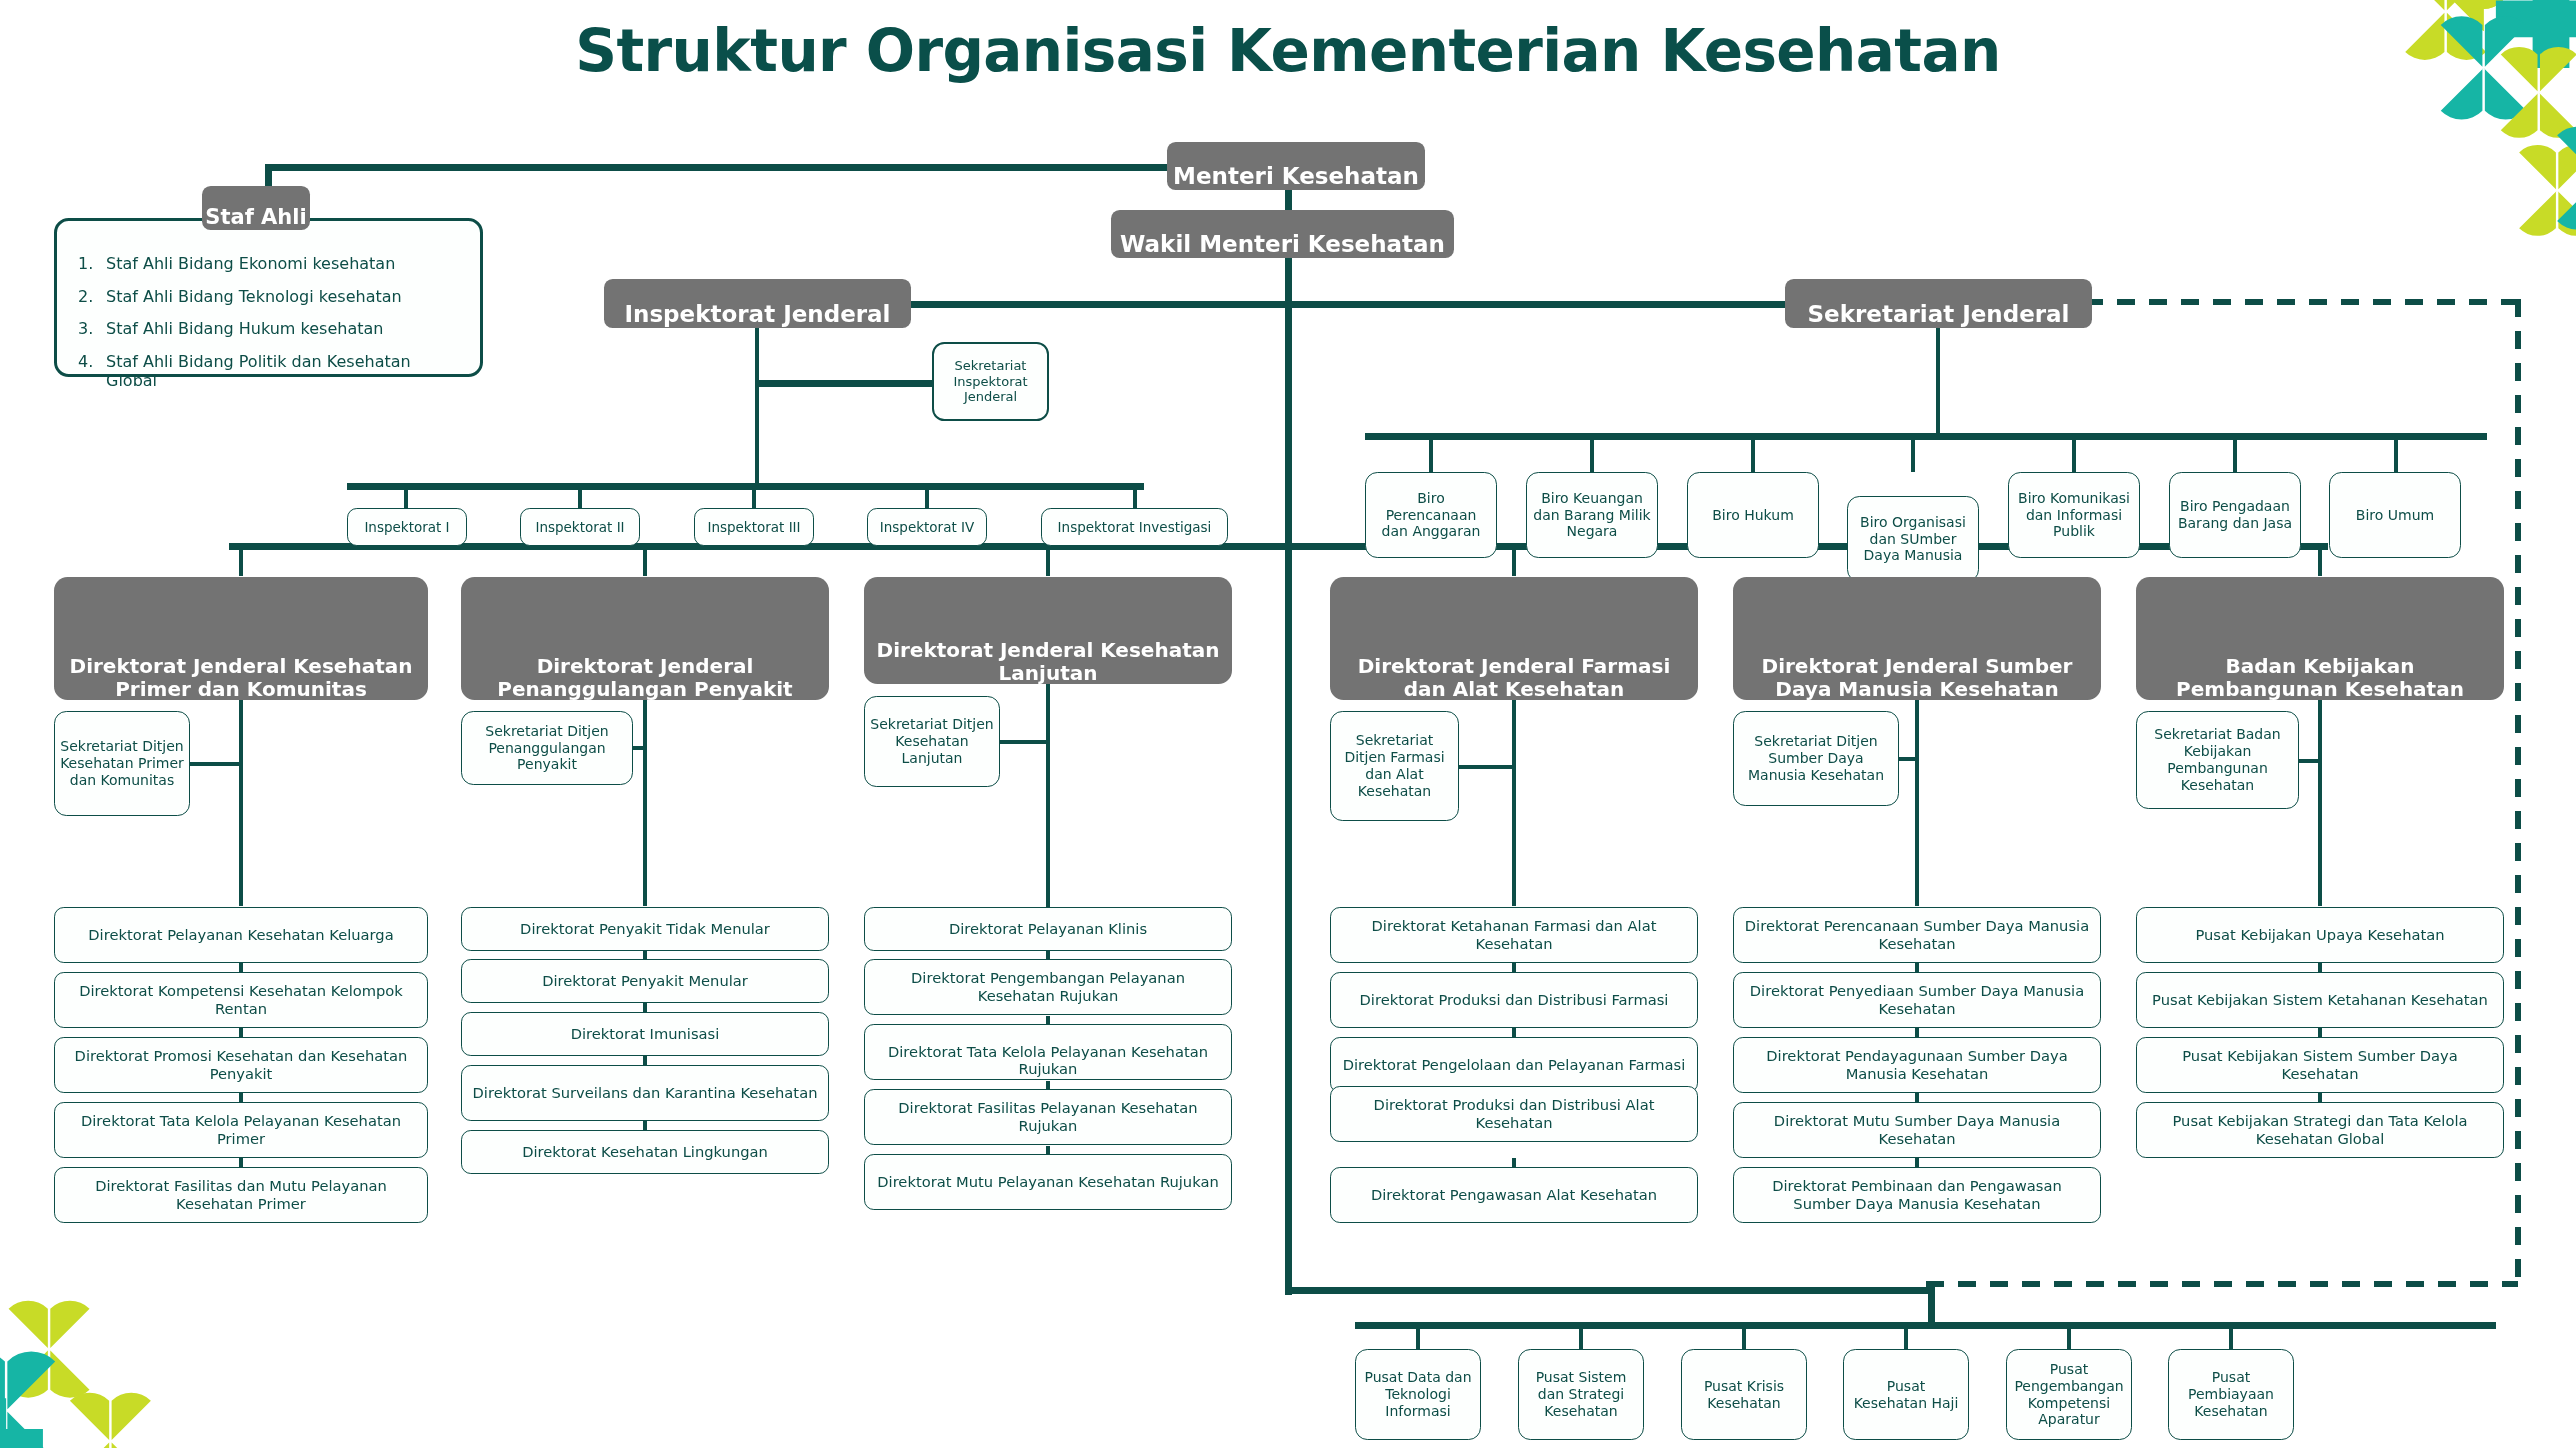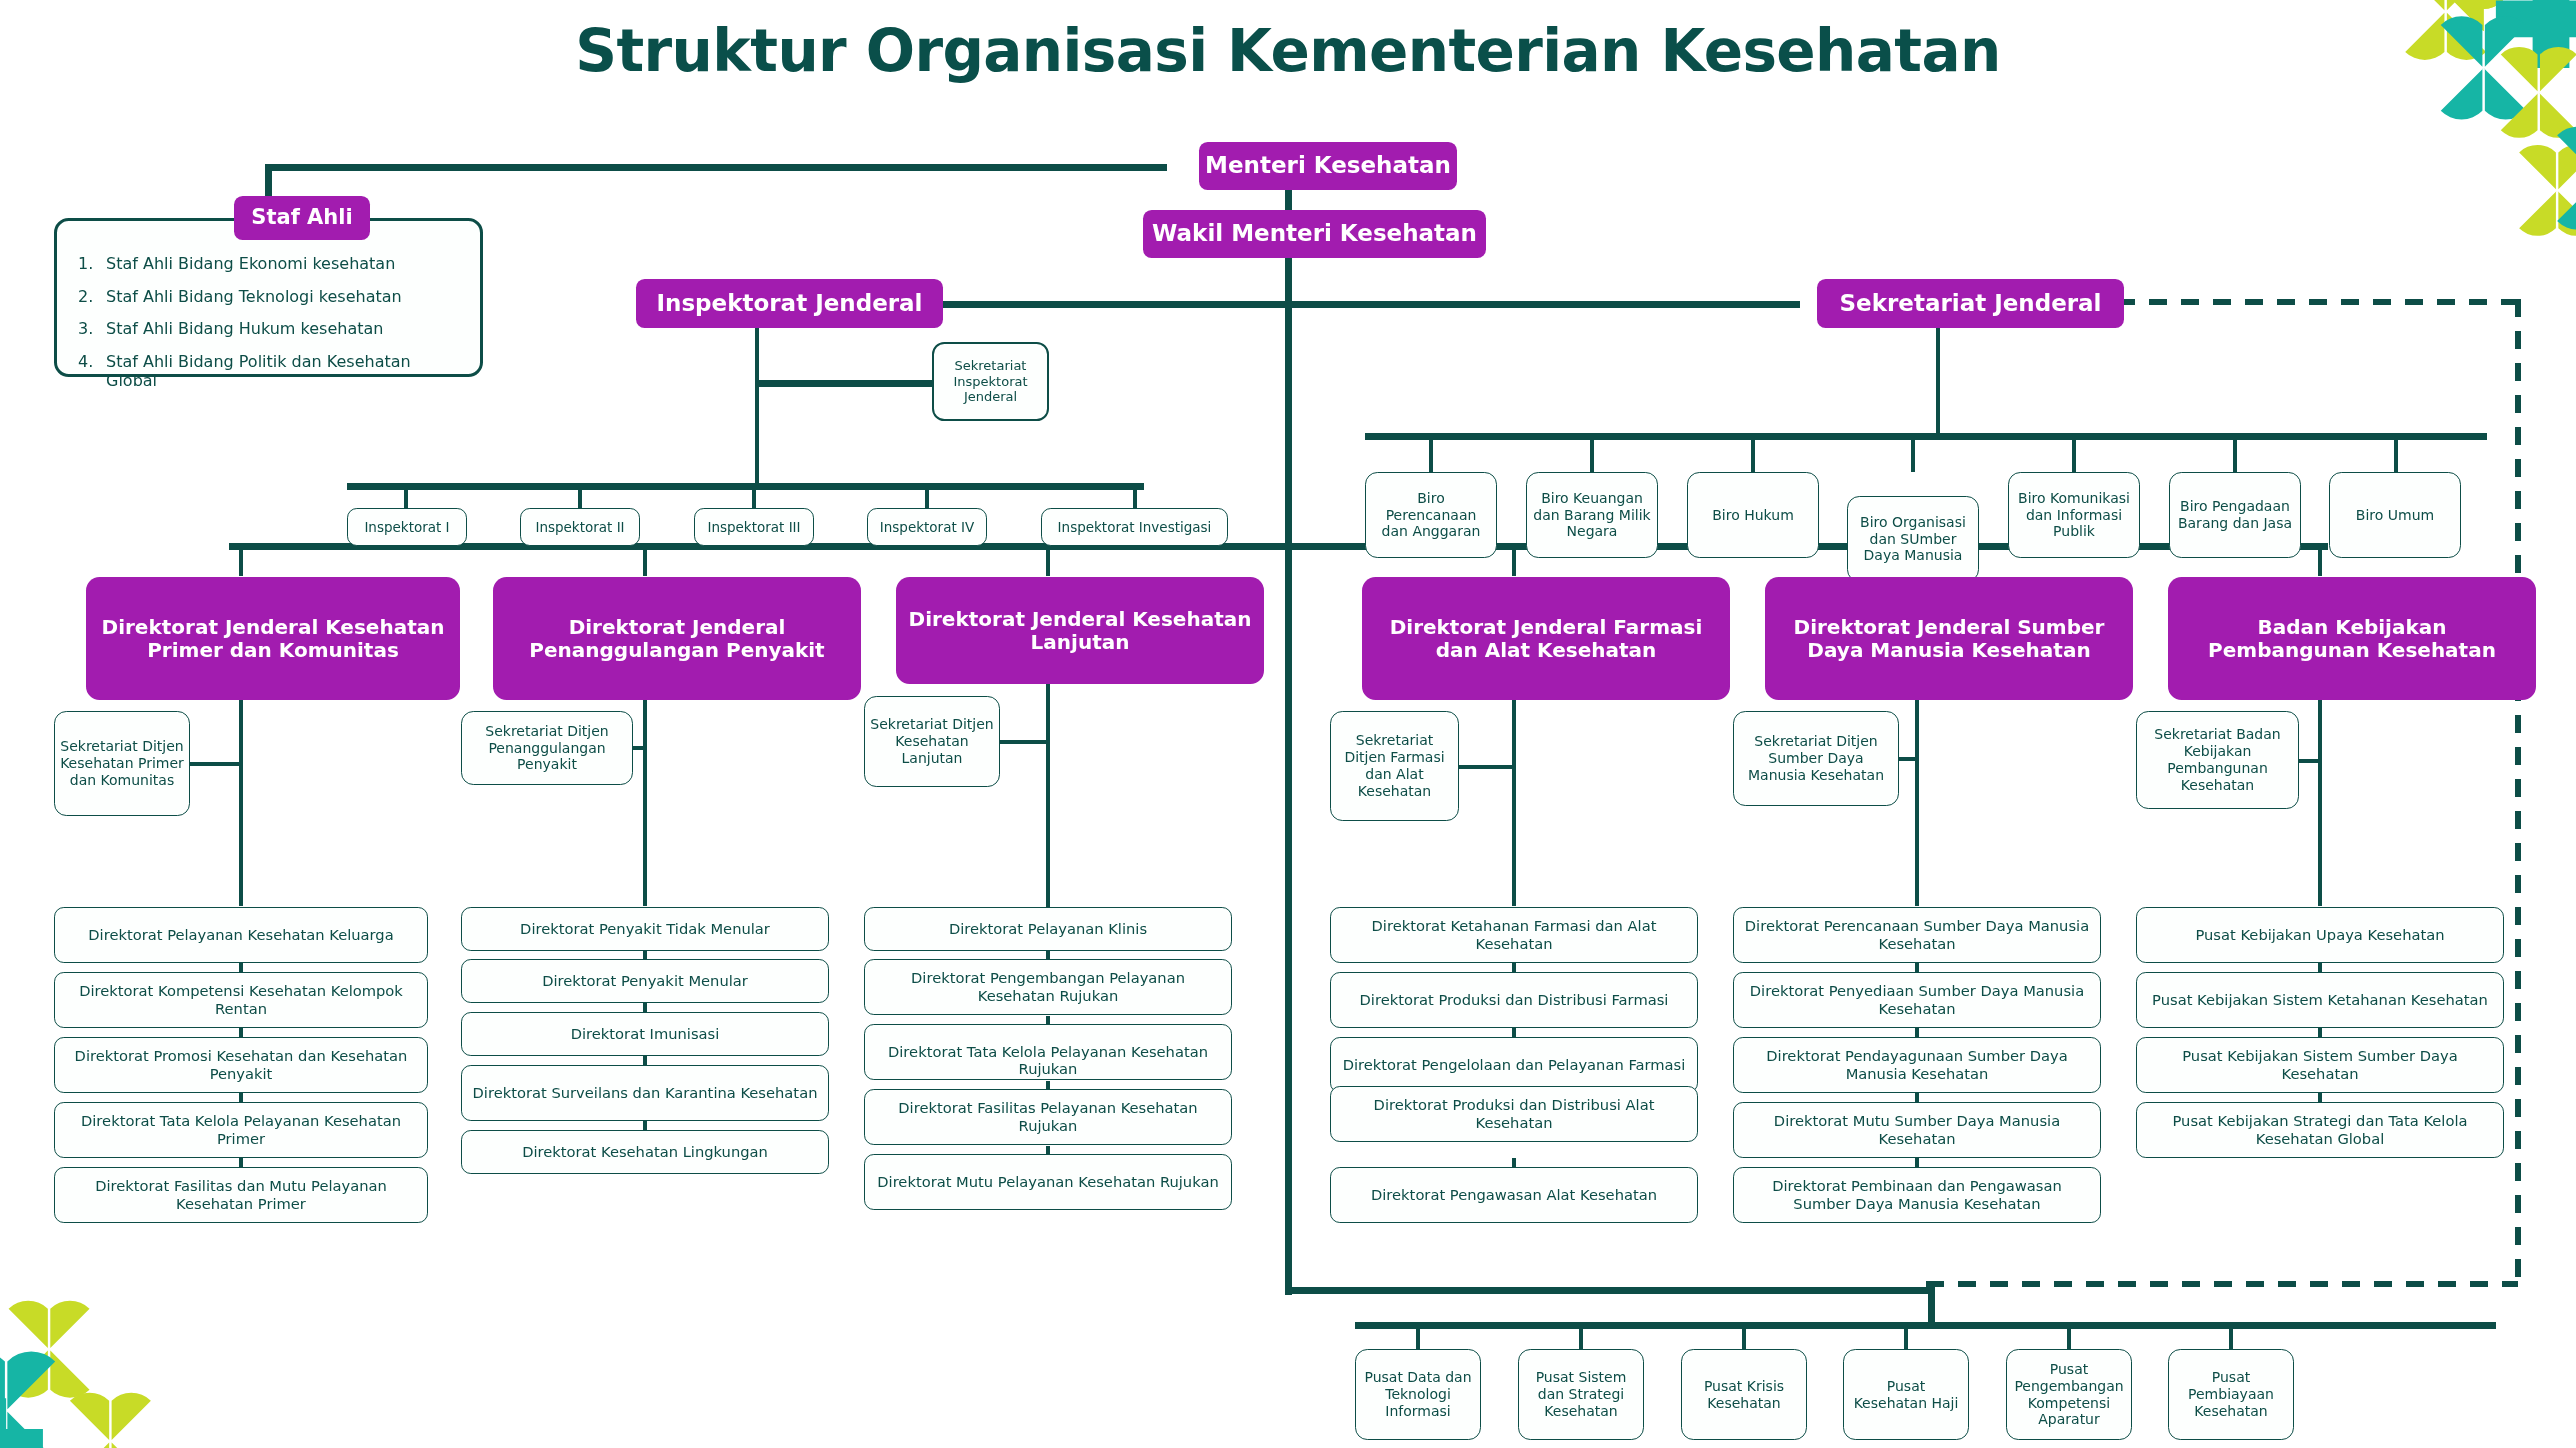--- a/index.html
+++ b/index.html
@@ -34,31 +34,30 @@
   .lnT{position:absolute;background:#0d4d47;height:6.7px;}
   .lnTv{position:absolute;background:#0d4d47;width:6.7px;}
   .dash-h{position:absolute;height:5.5px;
      background:repeating-linear-gradient(to right,#0d4d47 0 18.4px,transparent 18.4px 32px);}
   .dash-v{position:absolute;width:5.5px;
      background:repeating-linear-gradient(to bottom,#0d4d47 0 18.4px,transparent 18.4px 32px);}
 
   
   .gbox{
     position:absolute;
-    background:#a21caf;
+    background:#737373;
     color:#ffffff;
     border-radius:8.6px;
-    display:flex;align-items:center;justify-content:center;
+    display:flex;align-items:flex-end;justify-content:center;
     text-align:center;
     font-weight:bold;
     font-family:"DejaVu Sans", sans-serif;
     box-sizing:border-box;
     z-index:5;
     line-height:1.12;
-    margin-left:32px;
   }
   .gbox.big{border-radius:13.5px;}
 
   .wbox{
     position:absolute;
     background:#fdfffe;
     color:#0d4d47;
     border:2.5px solid #0d4d47;
     border-radius:9.8px;
     display:flex;align-items:center;justify-content:center;
@@ -207,21 +206,21 @@
             <span class="num">3.</span>
             <span>Staf Ahli Bidang Hukum kesehatan</span>
           </li>
           <li>
             <span class="num">4.</span>
             <span>Staf Ahli Bidang Politik dan Kesehatan Global</span>
           </li>
         </ul>
     </div>
   </div>
-  <div class="gbox" style="left:202px;top:196px;width:136px;height:44px;font-size:21px;">
+  <div class="gbox" style="left:202px;top:186px;width:108px;height:44px;font-size:21px;">
     <span>Staf Ahli</span>
   </div>
 
   <div class="gbox" style="left:604px;top:279px;width:307px;height:49px;font-size:23px;">
     <span>Inspektorat Jenderal</span>
   </div>
 
   <div class="ln lnv" style="left:755px;top:326px;height:161px;"></div>
 
   <div class="lnT" style="left:755px;top:380px;width:181px;"></div>

